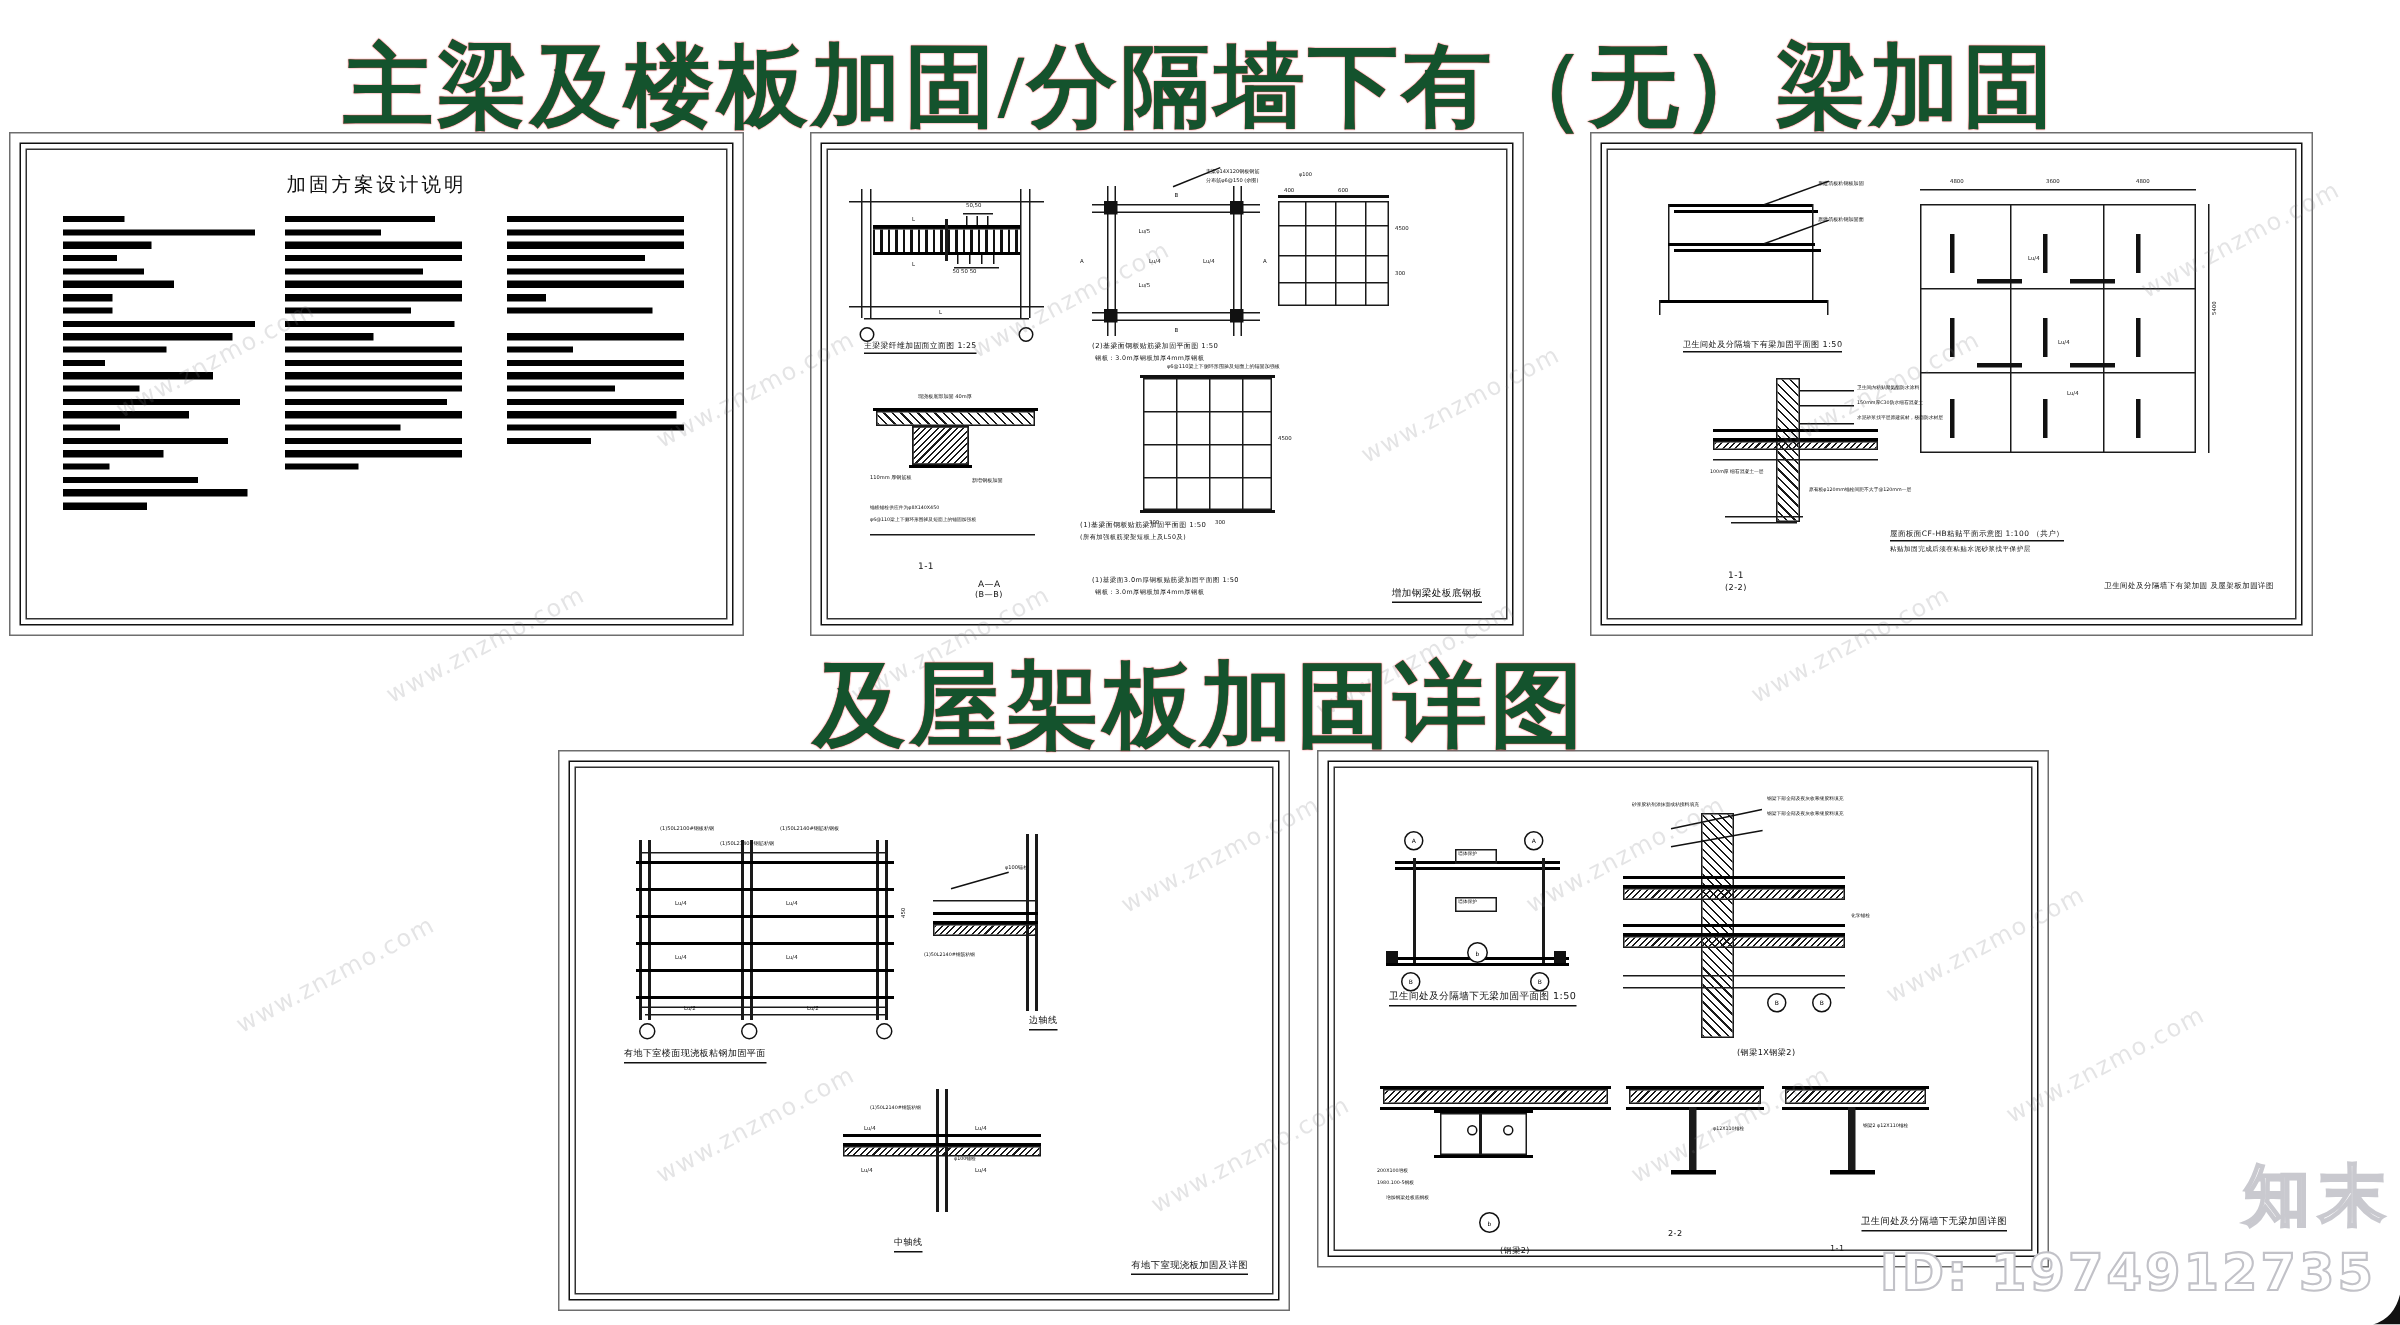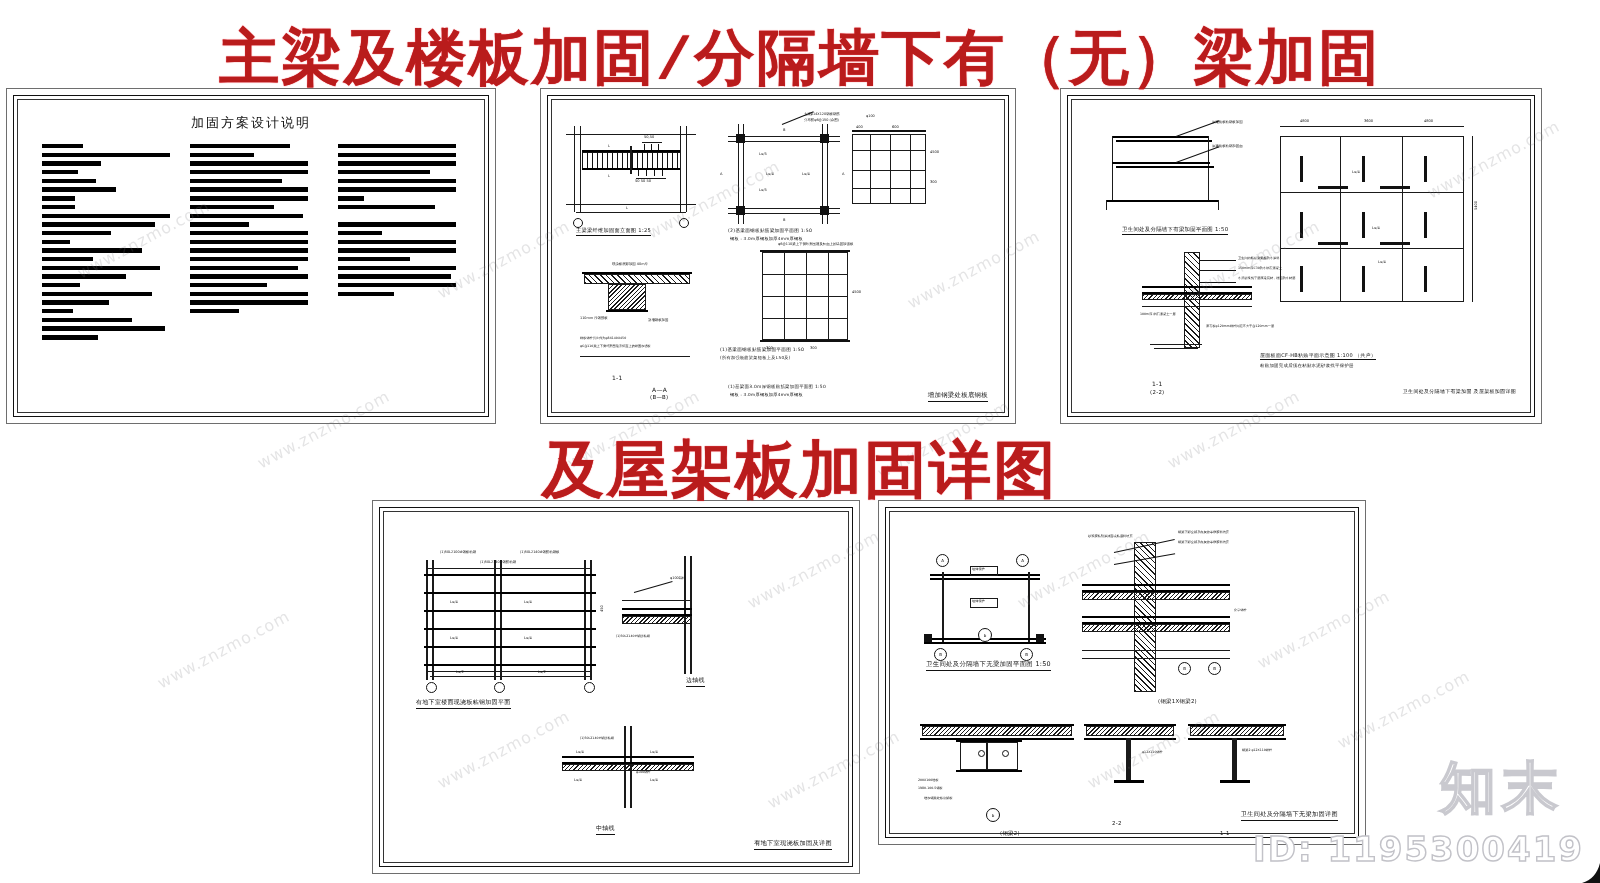--- a/index.html
+++ b/index.html
@@ -1,22 +1,22 @@
 <!DOCTYPE html>
 <html><head>
 <meta charset="utf-8">
 <style>
   html,body{margin:0;padding:0;background:#fff;}
   body{width:1600px;height:883px;position:relative;overflow:hidden;
        font-family:"DejaVu Sans","Liberation Sans",sans-serif;color:#000;}
 
   
   .red-title{
-    position:absolute; color:#b91c1c; font-weight:700;
-    font-family:Liberation Mono, monospace;
+    position:absolute; color:#14532d; font-weight:700;
+    font-family:Liberation Serif, serif;
     letter-spacing:.04em; white-space:nowrap; z-index:40;
     text-shadow:0 0 1px #e60012;
   }
   #title-main{left:50%; transform:translateX(-50%); top:18px; font-size:60px;}
   #title-second{left:50%; transform:translateX(-50%); top:428px; font-size:62px;}
 
   
   .sheet{position:absolute;background:#fff;border:1px solid #6e6e6e;box-sizing:border-box;}
   .sheet-inner{position:absolute;left:6px;top:6px;right:6px;bottom:6px;
                border:1.4px solid #111;box-sizing:border-box;}
@@ -64,22 +64,22 @@
   
   #panel-basement{left:372px; top:500px; width:488px; height:374px;}
   
   #panel-nobeam{left:878px; top:500px; width:488px; height:345px;}
 
   
   .wm{position:absolute;color:rgba(120,120,125,.20);font-size:16px;
       font-family:"DejaVu Sans","Liberation Sans",sans-serif;
       transform:rotate(-28deg);white-space:nowrap;z-index:30;pointer-events:none;
       letter-spacing:1px;}
-  .wm-brand{position:absolute;right:36px;bottom:56px;z-index:45;
-      font-size:56px;font-weight:700;color:#fff;letter-spacing:6px;
+  .wm-brand{position:absolute;right:4px;bottom:56px;z-index:45;
+      font-size:44px;font-weight:700;color:#fff;letter-spacing:6px;
       -webkit-text-stroke:1.6px #c9c9cf;text-stroke:1.6px #c9c9cf;
       font-family:"DejaVu Sans","Liberation Sans",sans-serif;}
   .wm-id{position:absolute;right:16px;bottom:14px;z-index:45;
       font-size:34px;font-weight:700;color:#fff;letter-spacing:2px;
       -webkit-text-stroke:1.4px #c2c2c8;
       font-family:"DejaVu Sans","Liberation Sans",sans-serif;}
   
   .curl{position:absolute;right:0;bottom:0;width:26px;height:26px;z-index:46;}
 </style>
 </head>
@@ -539,16 +539,16 @@
     <div class="wm" style="left: 430px; top: 740px;">www.znzmo.com</div>
     <div class="wm" style="left: 760px; top: 760px;">www.znzmo.com</div>
     <div class="wm" style="left: 1080px; top: 740px;">www.znzmo.com</div>
     <div class="wm" style="left: 1330px; top: 700px;">www.znzmo.com</div>
     <div class="wm" style="left: 250px; top: 420px;">www.znzmo.com</div>
     <div class="wm" style="left: 560px; top: 420px;">www.znzmo.com</div>
     <div class="wm" style="left: 870px; top: 430px;">www.znzmo.com</div>
     <div class="wm" style="left: 1160px; top: 420px;">www.znzmo.com</div>
   </div>
 <div class="wm-brand">知末</div>
-<div class="wm-id">ID: 1195300419</div>
+<div class="wm-id">ID: 1974912735</div>
 <svg class="curl" viewBox="0 0 26 26">
   <path d="M26 26 L8 26 Q22 22 26 6 Z" fill="#111"></path>
 </svg>
 
 </body></html>

